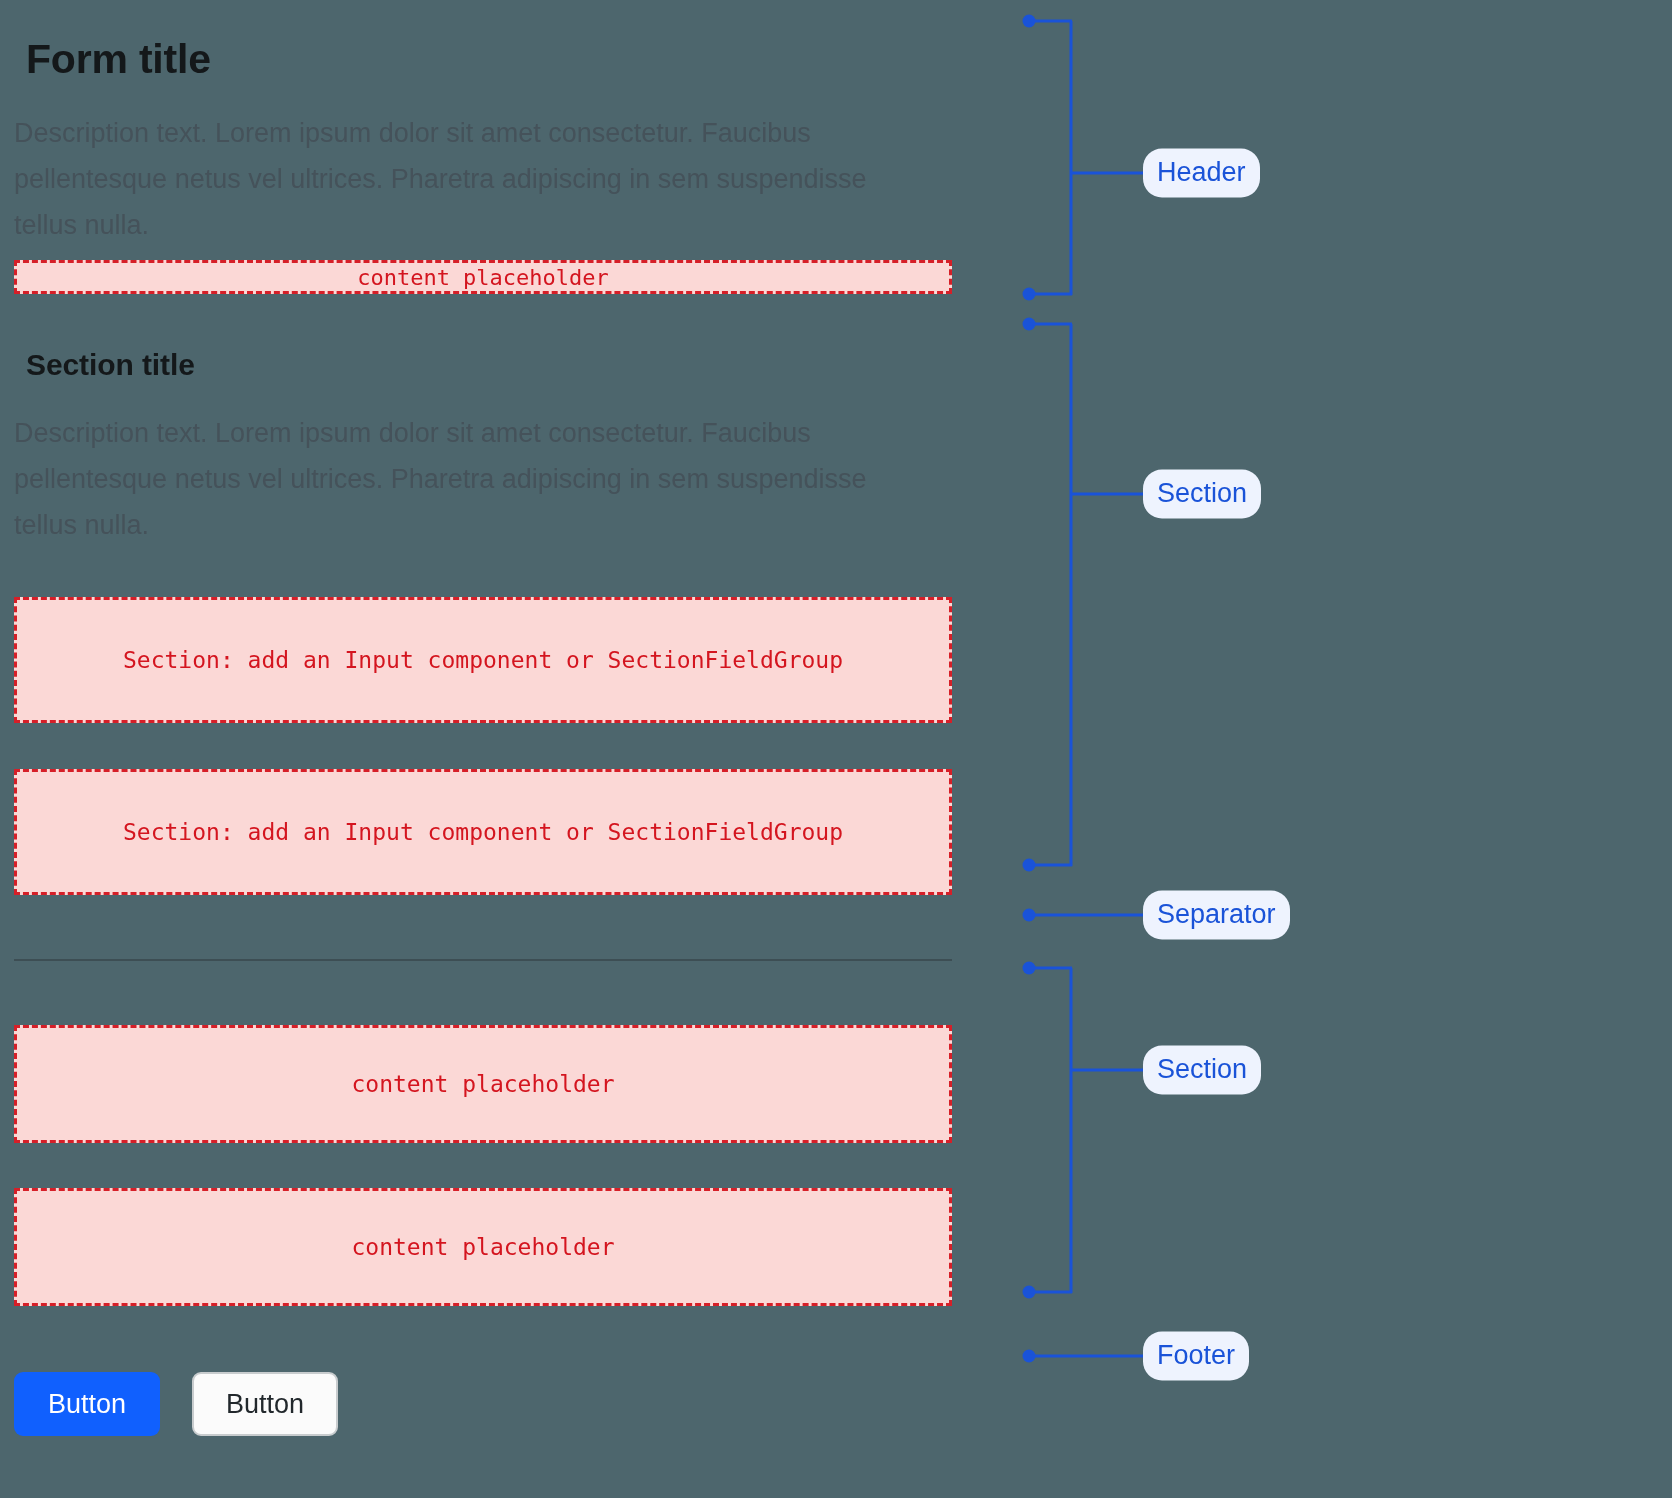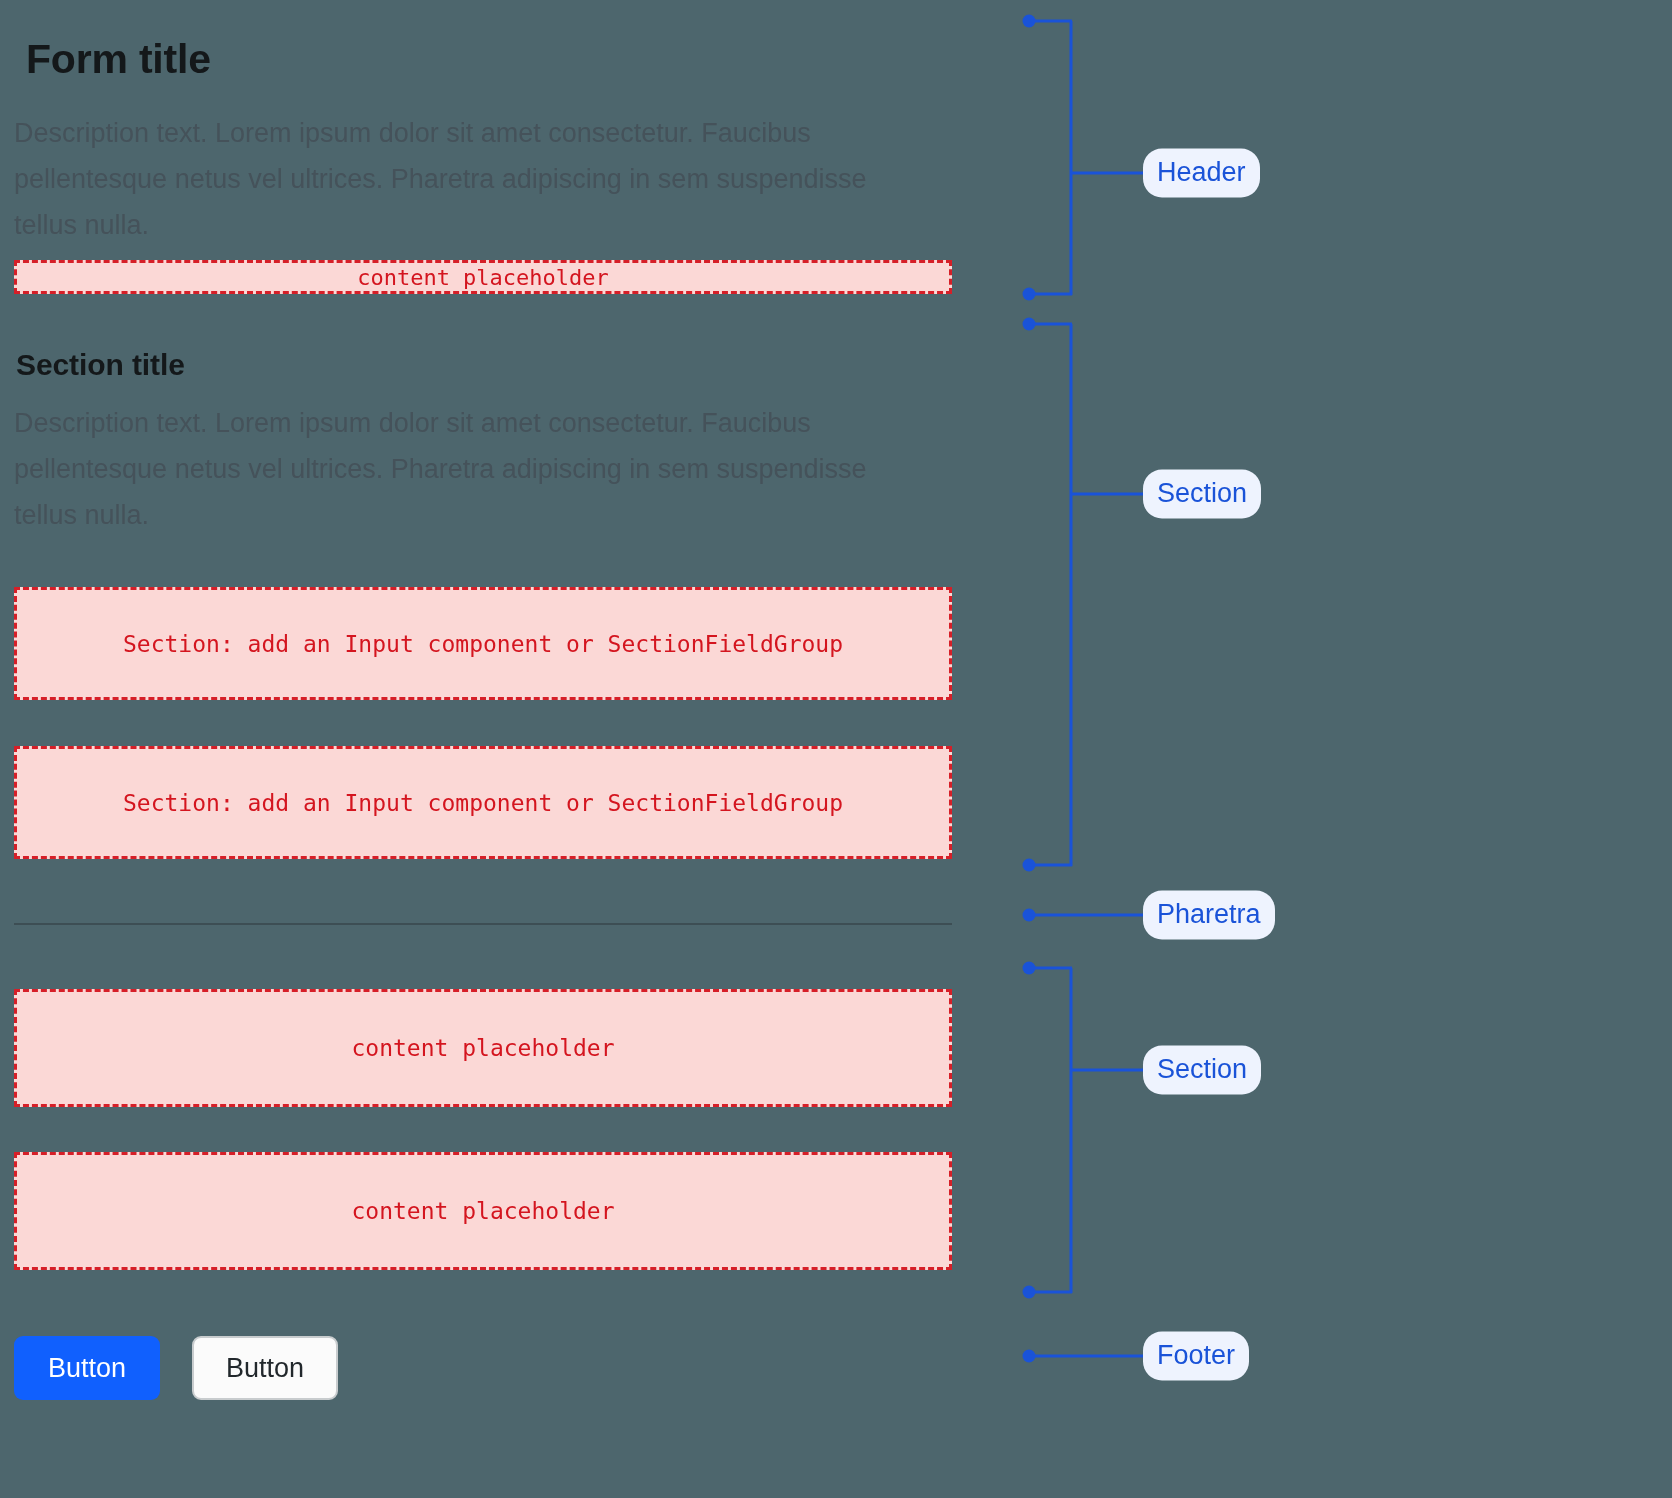--- a/index.html
+++ b/index.html
@@ -41,42 +41,42 @@
   .desc {
     margin: 0;
     padding-top: 14px;
     font-size: 27px;
     line-height: 46px;
     color: #45525a;
     max-width: 900px;
   }
 
   .section-title {
-    margin: 2px;
+    margin: 12px;
     font-size: 30px;
     line-height: 38px;
     font-weight: 700;
     color: #14181a;
     letter-spacing: -0.1px;
   }
 
   
   .ph {
     box-sizing: border-box;
     background: #fbd8d6;
     border: 3px dashed #d61f28;
     color: #d4151f;
     font-family: "DejaVu Sans Mono", "Liberation Mono", monospace;
     font-size: 23px;
     display: flex;
     align-items: center;
     justify-content: center;
   }
   .ph.slim   { height: 34px; font-size: 22px; }
-  .ph.tall   { height: 113px; }
+  .ph.tall   { height: 126px; }
   .ph.medium { height: 118px; }
 
   .separator {
     height: 0;
     border: 0;
     border-top: 2px solid #3d4e54;
     margin: 0;
   }
 
   
@@ -204,21 +204,21 @@
     <span class="dot" style="left:1029px; top:324px;"></span>
     <span class="hline" style="left:1029px; top:324px; width:43px;"></span>
     <span class="vline" style="left:1071px; top:324px; height:542px;"></span>
     <span class="dot" style="left:1029px; top:865px;"></span>
     <span class="hline" style="left:1029px; top:865px; width:43px;"></span>
     <span class="hline" style="left:1071px; top:494px; width:72px;"></span>
     <span class="chip" style="left:1143px; top:494px;">Section</span>
 
     <span class="dot" style="left:1029px; top:915px;"></span>
     <span class="hline" style="left:1029px; top:915px; width:114px;"></span>
-    <span class="chip" style="left:1143px; top:915px;">Pharetra</span>
+    <span class="chip" style="left:1143px; top:915px;">Separator</span>
 
     <span class="dot" style="left:1029px; top:968px;"></span>
     <span class="hline" style="left:1029px; top:968px; width:43px;"></span>
     <span class="vline" style="left:1071px; top:968px; height:325px;"></span>
     <span class="dot" style="left:1029px; top:1292px;"></span>
     <span class="hline" style="left:1029px; top:1292px; width:43px;"></span>
     <span class="hline" style="left:1071px; top:1070px; width:72px;"></span>
     <span class="chip" style="left:1143px; top:1070px;">Section</span>
 
     <span class="dot" style="left:1029px; top:1356px;"></span>

